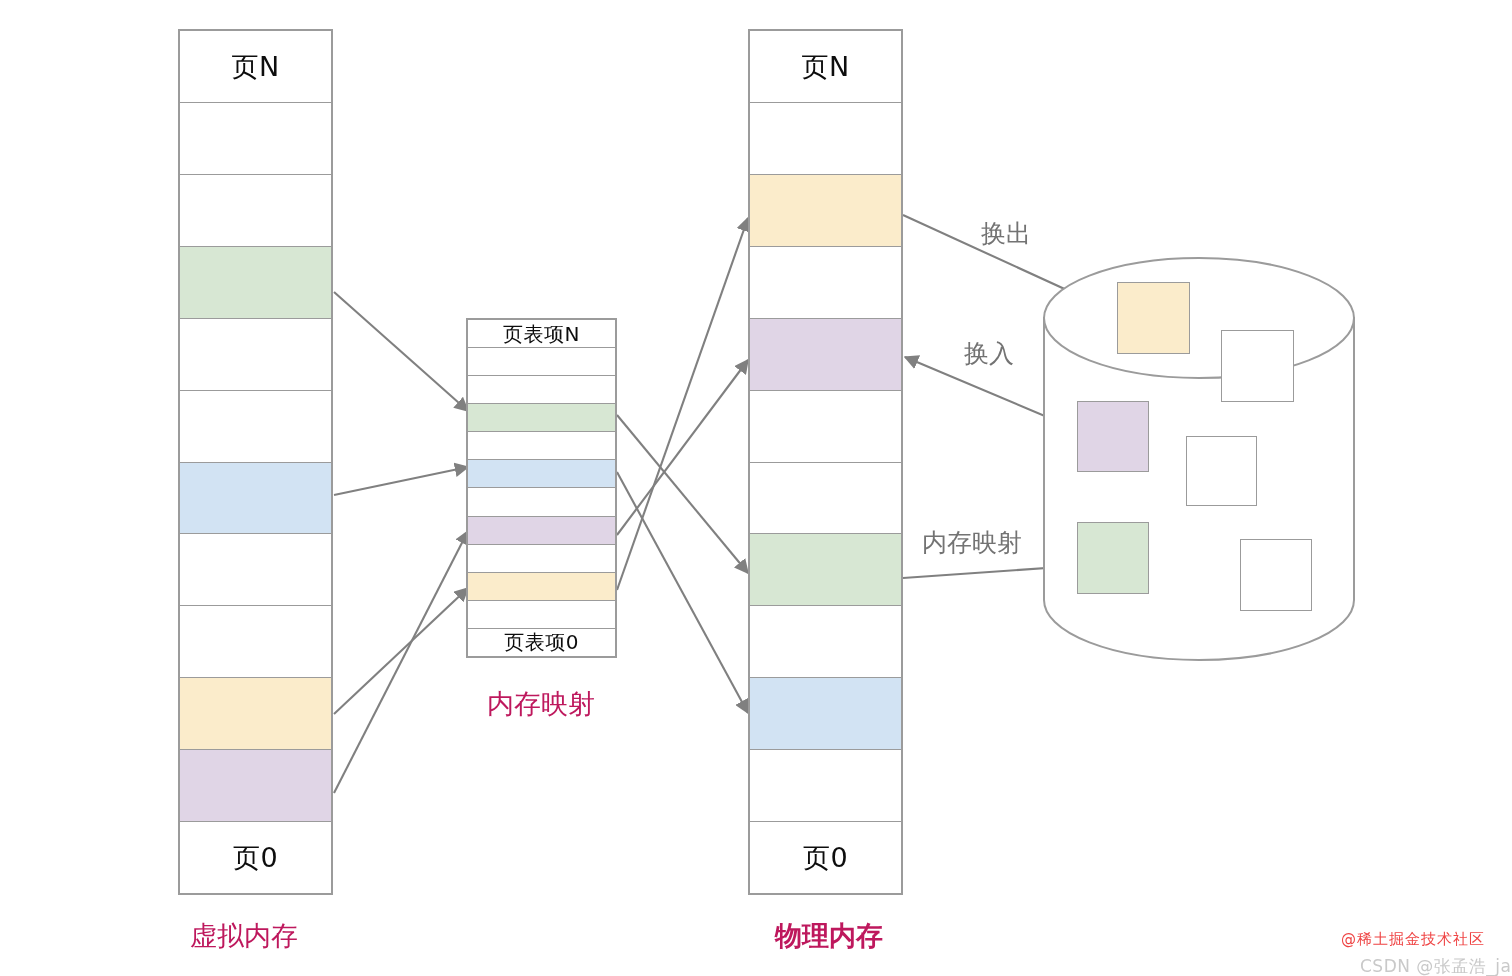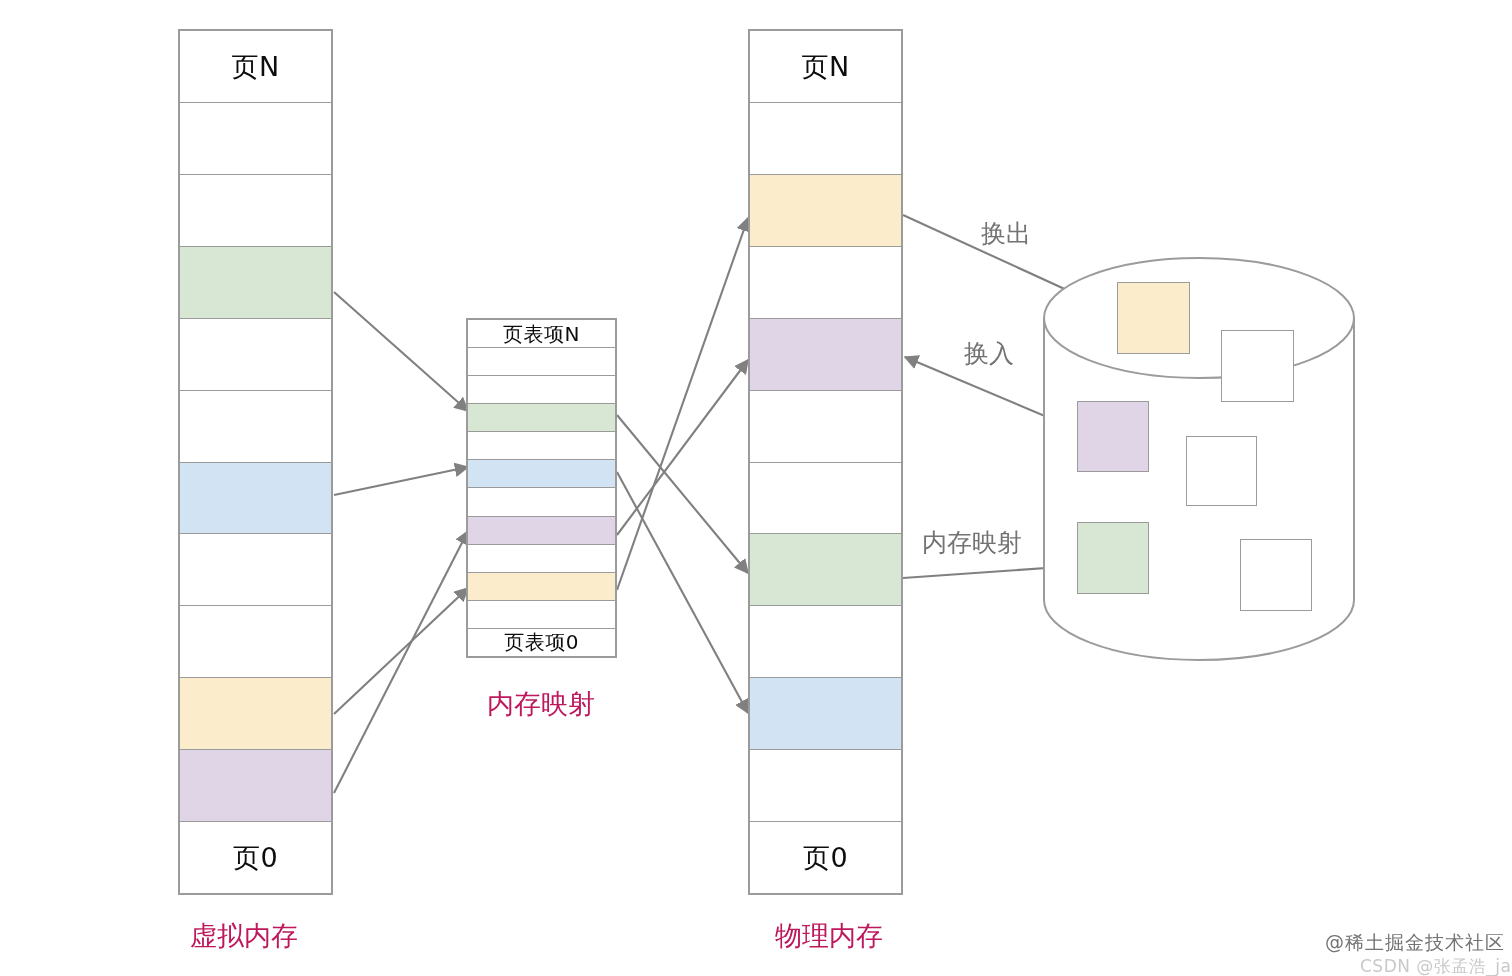--- a/index.html
+++ b/index.html
@@ -86,23 +86,24 @@
     z-index: 2;
   }
 
   
   .wm {
     position: absolute;
     white-space: nowrap;
     z-index: 9;
   }
   #wm-main {
-    font-size: 19px;
-    color: #737373;
+    font-size: 15px;
+    color: #ef4444;
     letter-spacing: 1px;
+    margin-left: 16px;
   }
   #wm-sub {
     font-size: 17px;
     color: #c9c9c9;
     letter-spacing: 0.5px;
   }
 </style>
 </head>
 <body>
 
@@ -189,21 +190,21 @@
     <div class="cell"></div>
     <div class="cell"></div>
     <div class="cell" style="background:#d7e7d3;"></div>
     <div class="cell"></div>
     <div class="cell" style="background:#d2e3f3;"></div>
     <div class="cell"></div>
     <div class="cell">
       <span class="cell-label">页0</span>
     </div>
   </div>
-  <div class="caption" style="left:775px; top:918px;">物理内存</div>
+  <div class="caption" style="left:775px; top:918px;font-weight:bold;">物理内存</div>
 
   <div class="disk-block" style="left:1117px; top:282px; width:73px; height:72px; background:#fbeccb;"></div>
   <div class="disk-block" style="left:1221px; top:330px; width:73px; height:72px; background:#ffffff;"></div>
   <div class="disk-block" style="left:1077px; top:401px; width:72px; height:71px; background:#e0d5e6;"></div>
   <div class="disk-block" style="left:1186px; top:436px; width:71px; height:70px; background:#ffffff;"></div>
   <div class="disk-block" style="left:1077px; top:522px; width:72px; height:72px; background:#d7e7d3;"></div>
   <div class="disk-block" style="left:1240px; top:539px; width:72px; height:72px; background:#ffffff;"></div>
 
   <div class="edge-label" style="left:981px; top:217px;">换出</div>
   <div class="edge-label" style="left:964px; top:337px;font-family:Liberation Serif, serif;">换入</div>

